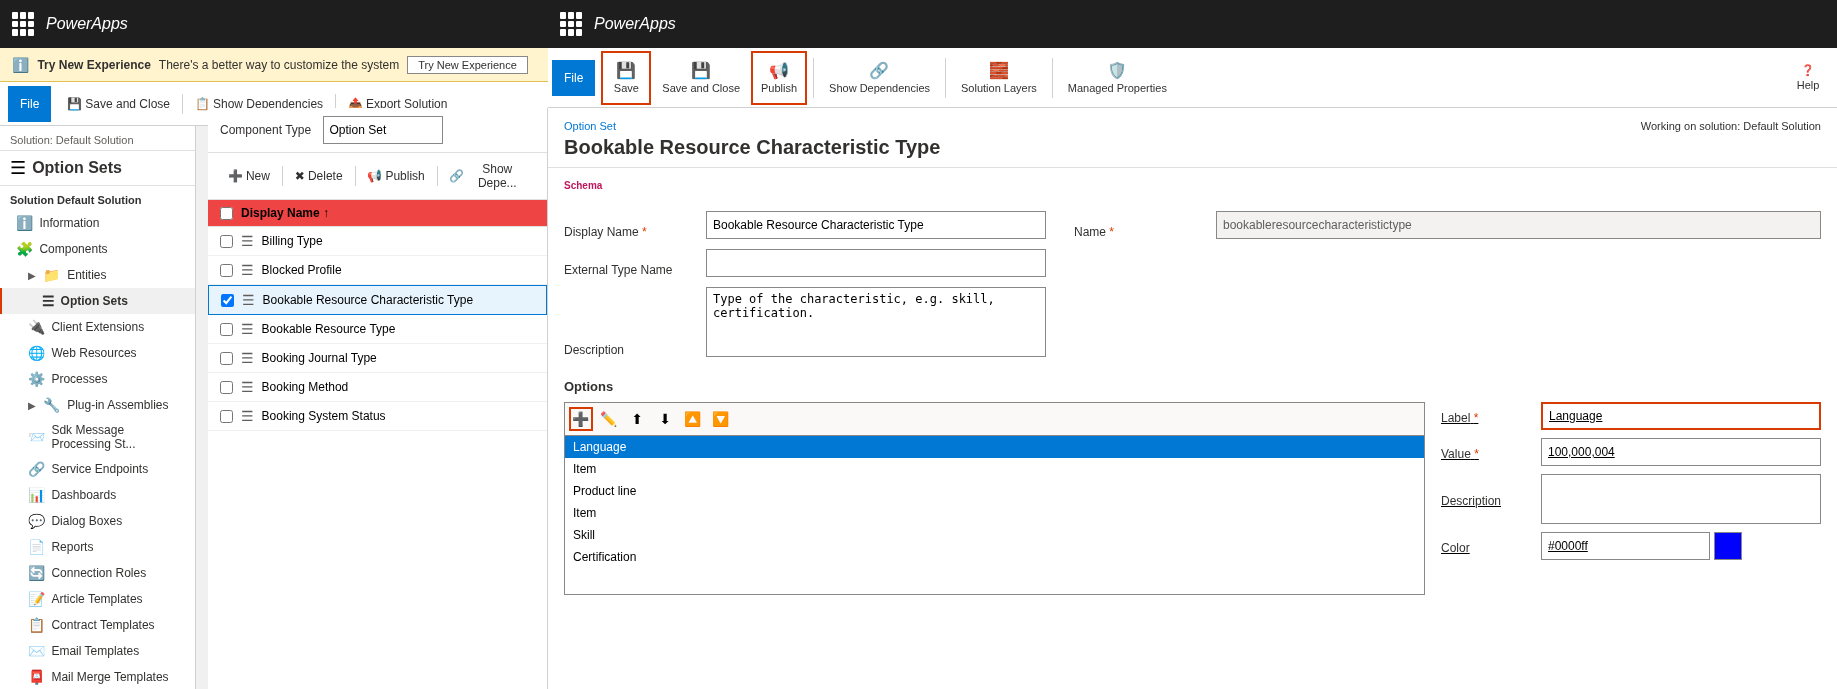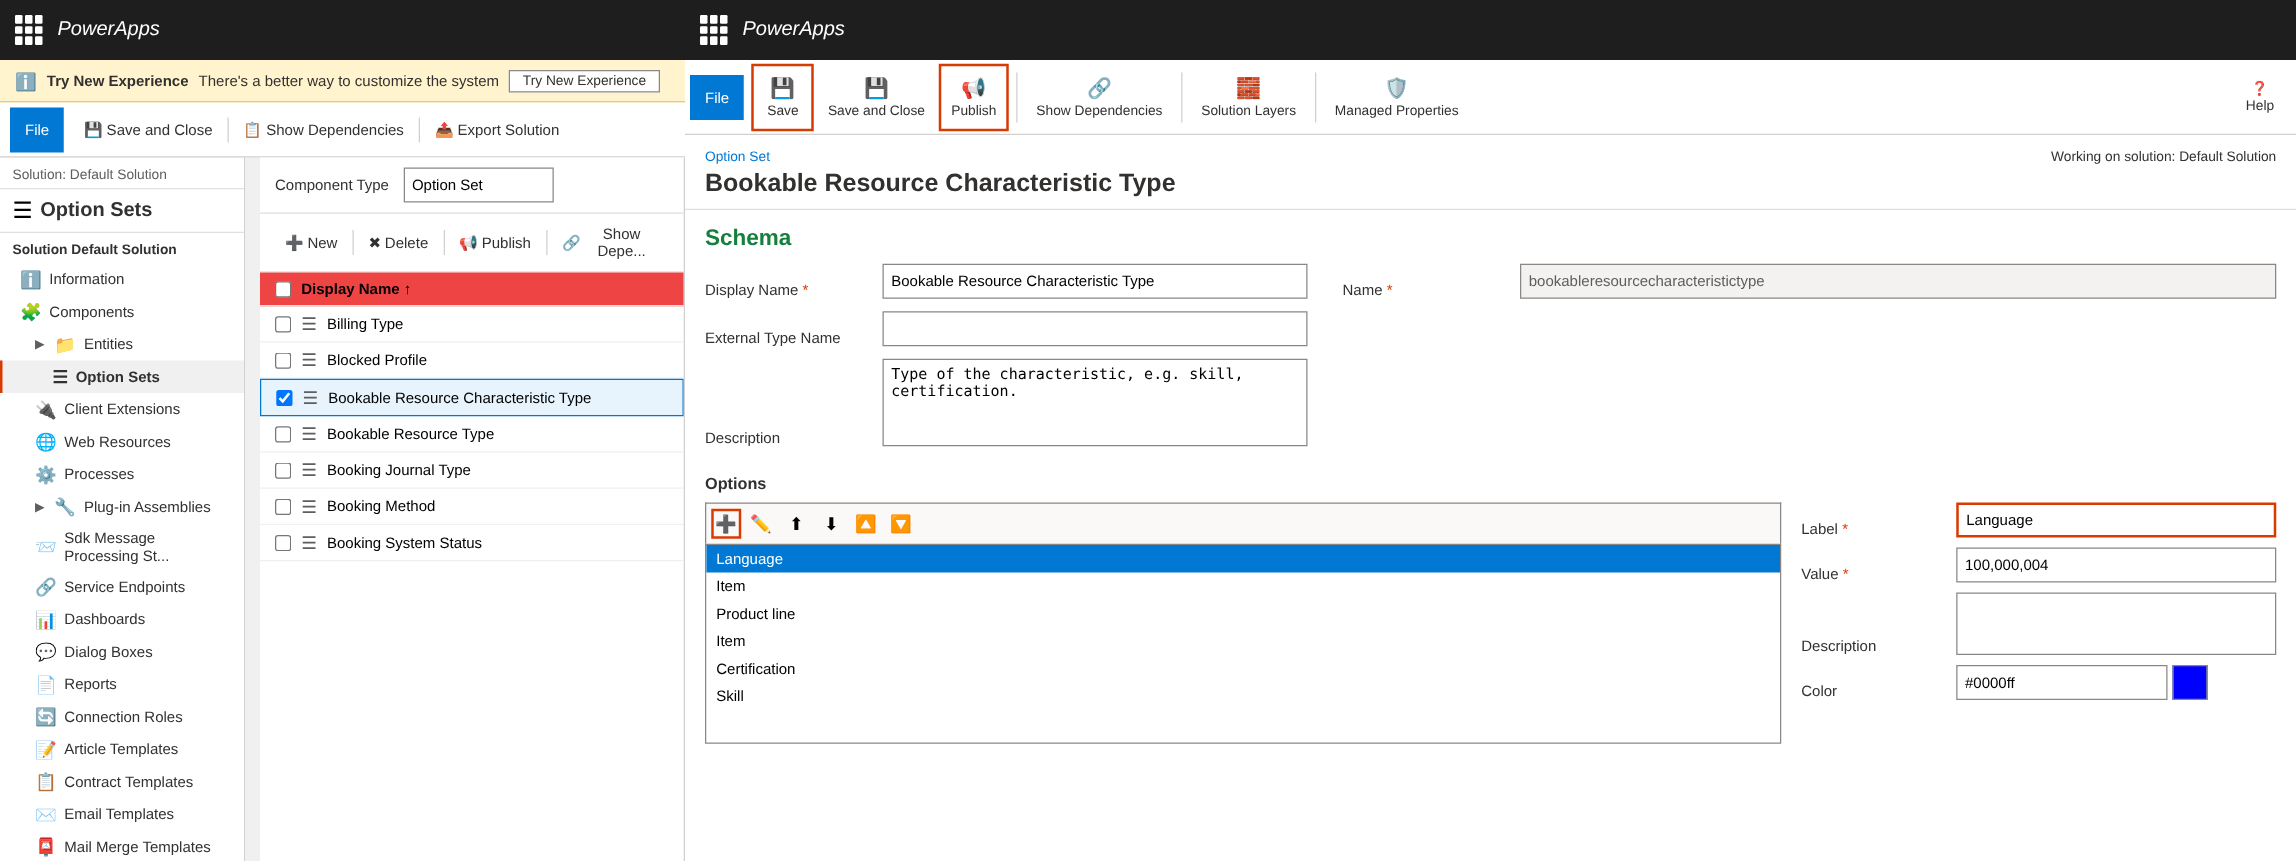--- a/index.html
+++ b/index.html
@@ -141,21 +141,21 @@
     }
     .nav-item.selected { background: #f0f0f0; border-left: 2px solid #d83b01; padding-left: 14px; font-weight: 600; }
     .nav-item.indent1 { padding-left: 28px; }
     .nav-item.indent2 { padding-left: 40px; }
     .nav-expand { font-size: 10px; color: #605e5c; margin-right: 2px; }
     .nav-icon { font-size: 14px; }
 
     
     .middle-panel {
       position: absolute;
-      top: 126px; left: 208px; width: 340px;
+      top: 108px; left: 208px; width: 340px;
       bottom: 0;
       background: white;
       border-right: 1px solid #d0d0d0;
       overflow-y: auto;
     }
     .component-type-bar {
       padding: 8px 12px;
       border-bottom: 1px solid #e0e0e0;
       font-size: 12px;
       color: #323130;
@@ -199,21 +199,21 @@
       overflow-y: auto;
     }
     .detail-header {
       padding: 12px 16px 8px;
       border-bottom: 1px solid #e0e0e0;
     }
     .detail-breadcrumb { font-size: 11px; color: #0078d4; margin-bottom: 4px; }
     .detail-title { font-size: 20px; font-weight: 600; color: #323130; }
     .working-on { font-size: 11px; color: #323130; text-align: right; }
     .schema-section { padding: 12px 16px; }
-    .schema-title { font-size: 18px; font-weight: 700; color: #15803d; margin-bottom: 10px; }
+    .schema-title { font-size: 10px; font-weight: 700; color: #be185d; margin-bottom: 20px; }
     .form-row {
       display: flex; align-items: flex-end;
       margin-bottom: 10px;
       gap: 12px;
     }
     .form-label {
       font-size: 12px; color: #323130;
       min-width: 130px; padding-top: 4px;
     }
     .required-star { color: #d83b01; }
@@ -259,22 +259,22 @@
       overflow-y: auto;
     }
     .option-item {
       padding: 4px 8px;
       font-size: 12px;
       cursor: pointer;
     }
     .option-item.selected { background: #0078d4; color: white; }
     .options-props { width: 380px; }
     .prop-row {
-      display: flex; align-items: flex-end;
-      margin-bottom: 8px; gap: 24px;
+      display: flex; align-items: center;
+      margin-bottom: 8px; gap: 0; text-decoration: underline;
     }
     .prop-label { font-size: 12px; min-width: 100px; color: #323130; padding-top: 4px; }
     .prop-input {
       flex: 1;
       height: 28px;
       border: 1px solid #8a8886;
       padding: 2px 6px;
       font-size: 12px;
     }
     .prop-input.highlighted { border: 2px solid #d83b01; }
@@ -581,22 +581,22 @@
           <button class="opt-btn" title="Move Up">⬆</button>
           <button class="opt-btn" title="Move Down">⬇</button>
           <button class="opt-btn" title="Sort Ascending">🔼</button>
           <button class="opt-btn" title="Sort Descending">🔽</button>
         </div>
         <div class="options-listbox" id="options-listbox">
             <div class="option-item selected">Language</div>
             <div class="option-item">Item</div>
             <div class="option-item">Product line</div>
             <div class="option-item">Item</div>
+            <div class="option-item">Skill</div>
             <div class="option-item">Certification</div>
-            <div class="option-item">Skill</div>
           </div>
       </div>
       <div class="options-props">
         <div class="prop-row">
           <div class="prop-label">
             <span>Label</span>
             <span class="required-star"> *</span>
           </div>
           <input type="text" class="prop-input highlighted" value="Language" style="">
         </div>

